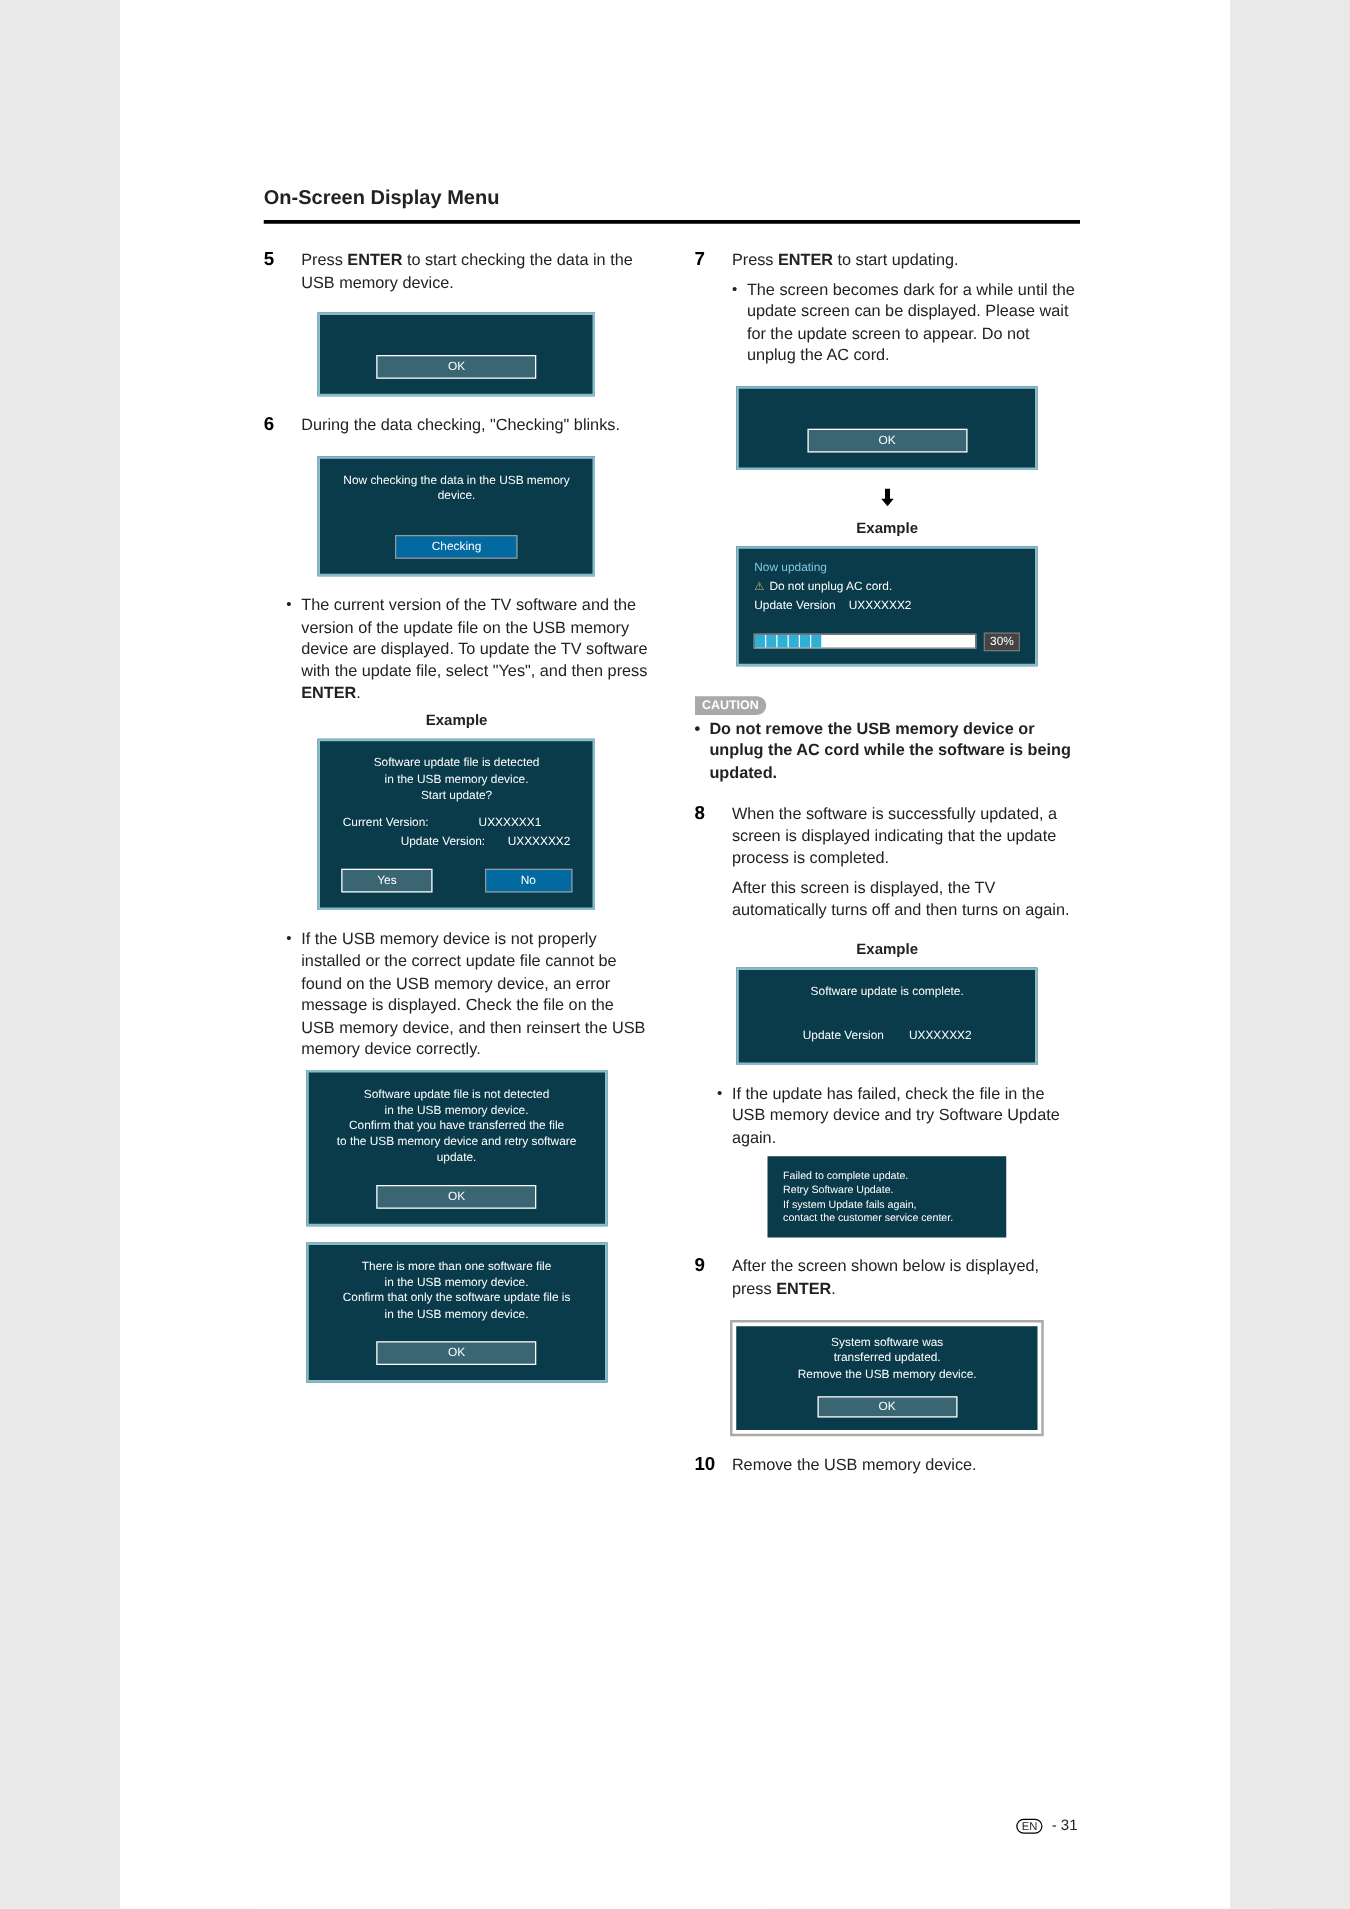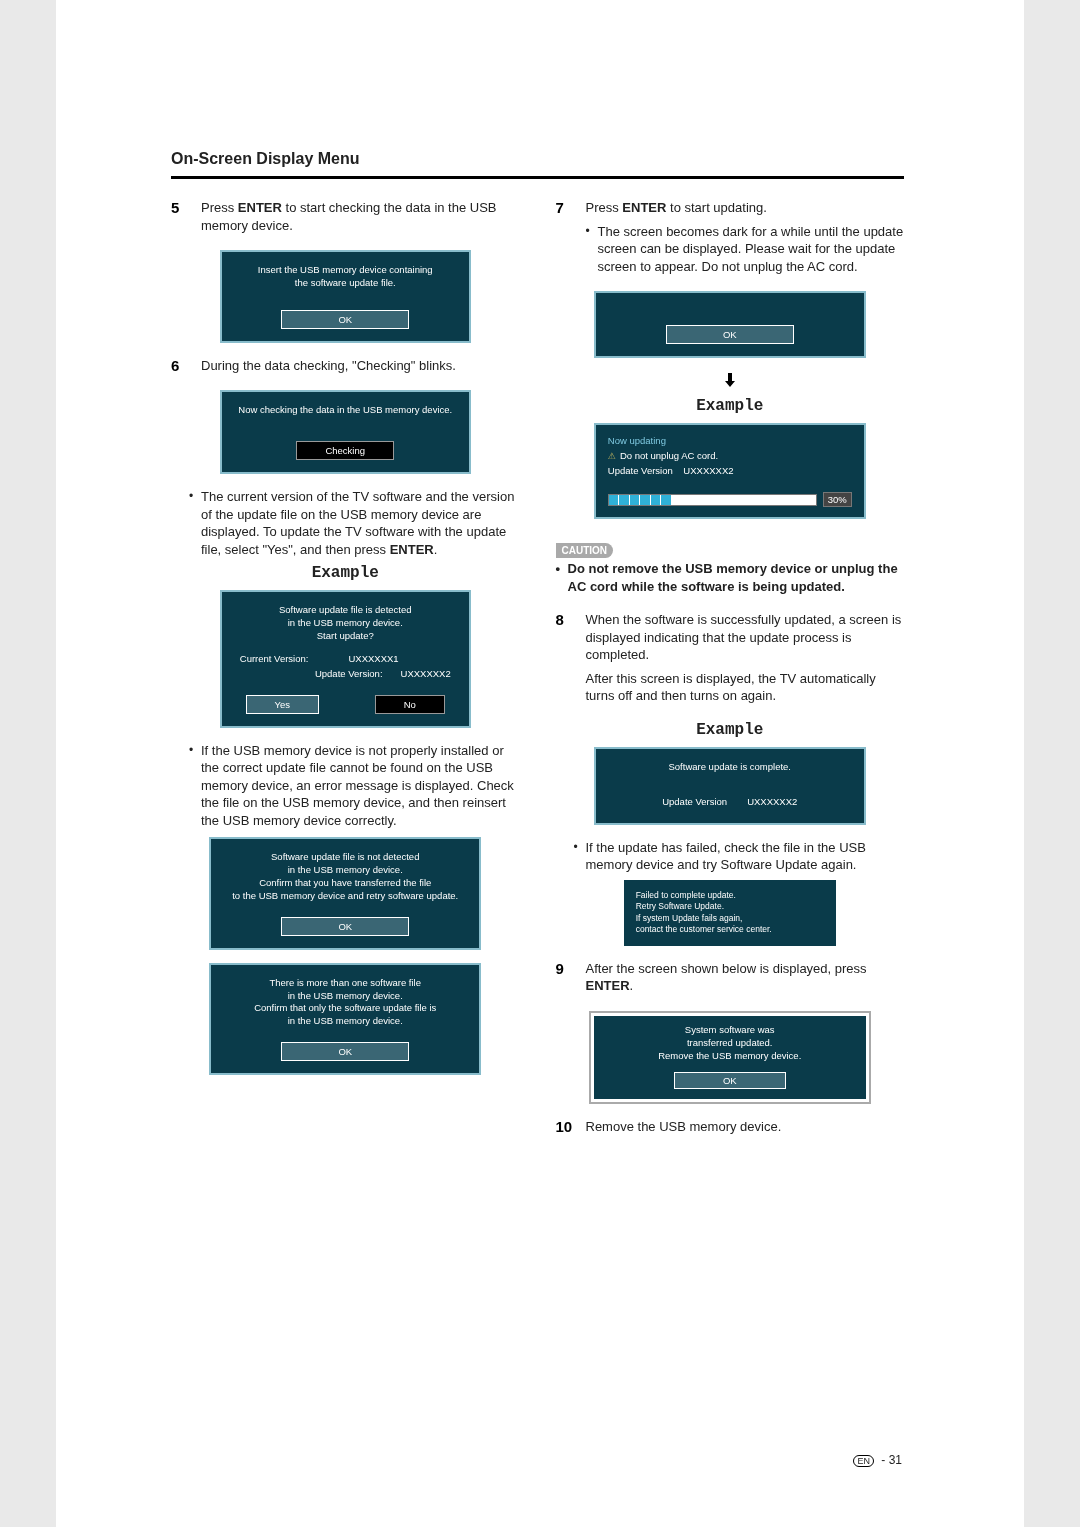--- a/index.html
+++ b/index.html
@@ -3,21 +3,21 @@
 <meta charset="utf-8">
 <style>
   body {
     margin: 0;
     background: #e9e9e9;
     font-family: Arial, Helvetica, sans-serif;
     color: #222;
     font-size: 13px;
   }
   .page {
-    width: 968px;
+    width: 888px;
     min-height: 1527px;
     margin: 0 auto;
     background: #fff;
     position: relative;
     box-sizing: border-box;
     padding: 150px 120px 60px 115px;
   }
   .heading {
     font-weight: bold;
     font-size: 16px;
@@ -111,34 +111,33 @@
     border: 1px solid #fff;
     background: #3a6674;
     padding: 3px 28px;
     font-size: 9.5px;
     color: #fff;
   }
   .btn.wide {
     padding: 3px 56px;
   }
   .btn.grey {
-    background: #000000;
+    background: #0369a1;
     border: 1px solid #999;
   }
   .btns-row {
     display: flex;
     justify-content: space-around;
     gap: 20px;
   }
   .example-label {
     text-align: center;
     font-weight: bold;
-    font-size: 16px;
+    font-size: 12px;
     margin: 6px 0 4px 0;
-    font-family: Liberation Mono, monospace;
   }
   .arrow-down {
     text-align: center;
     font-size: 18px;
     line-height: 1;
     margin: 4px 0 2px 0;
   }
   .arrow-down svg {
     width: 16px;
     height: 16px;
@@ -258,24 +257,20 @@
         <div class="step-num">5</div>
         <div class="step-body">
           <p class="para">
             <span>Press </span><b>ENTER</b><span> to start checking the data in the USB memory device.</span>
           </p>
         </div>
       </div>
 
       <div class="panel-wrap">
         <div class="panel">
-          <div class="msg">
-            <span>Insert the USB memory device containing</span><br>
-            <span>the software update file.</span>
-          </div>
           <div style="margin-top:20px;">
             <span class="btn wide">OK</span>
           </div>
         </div>
       </div>
 
       <div class="step">
         <div class="step-num">6</div>
         <div class="step-body">
           <p class="para">During the data checking, "Checking" blinks.</p>

